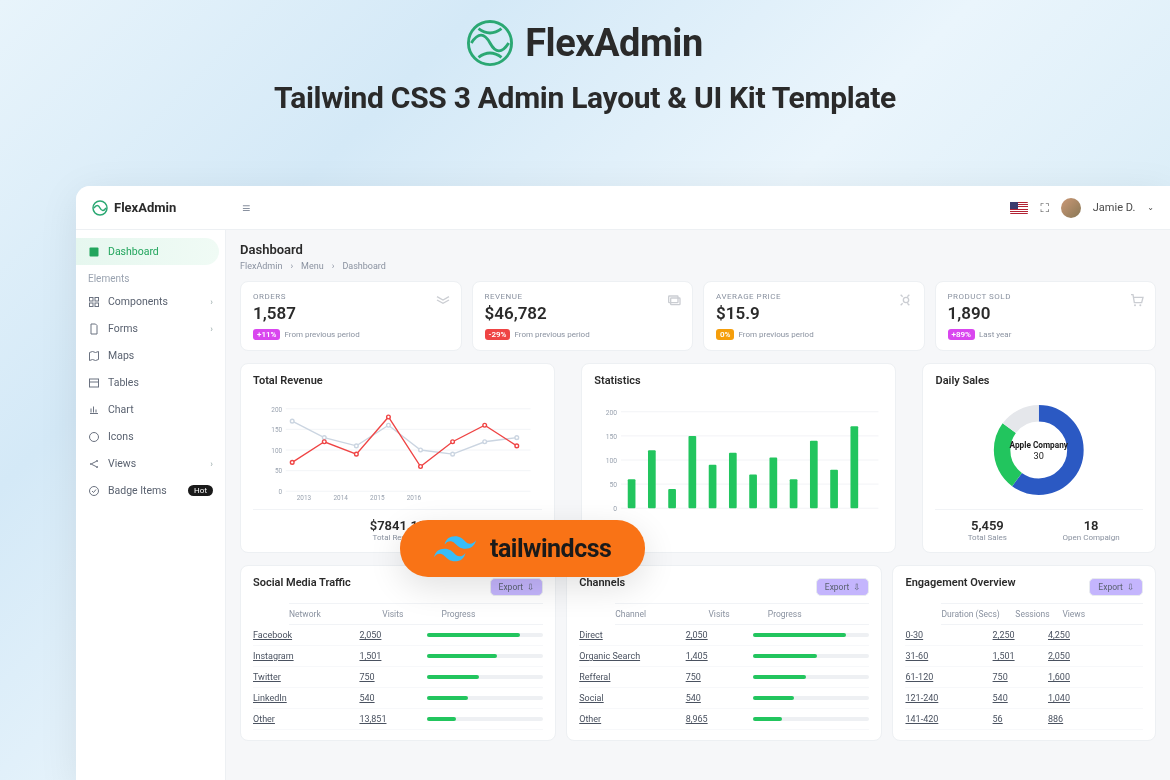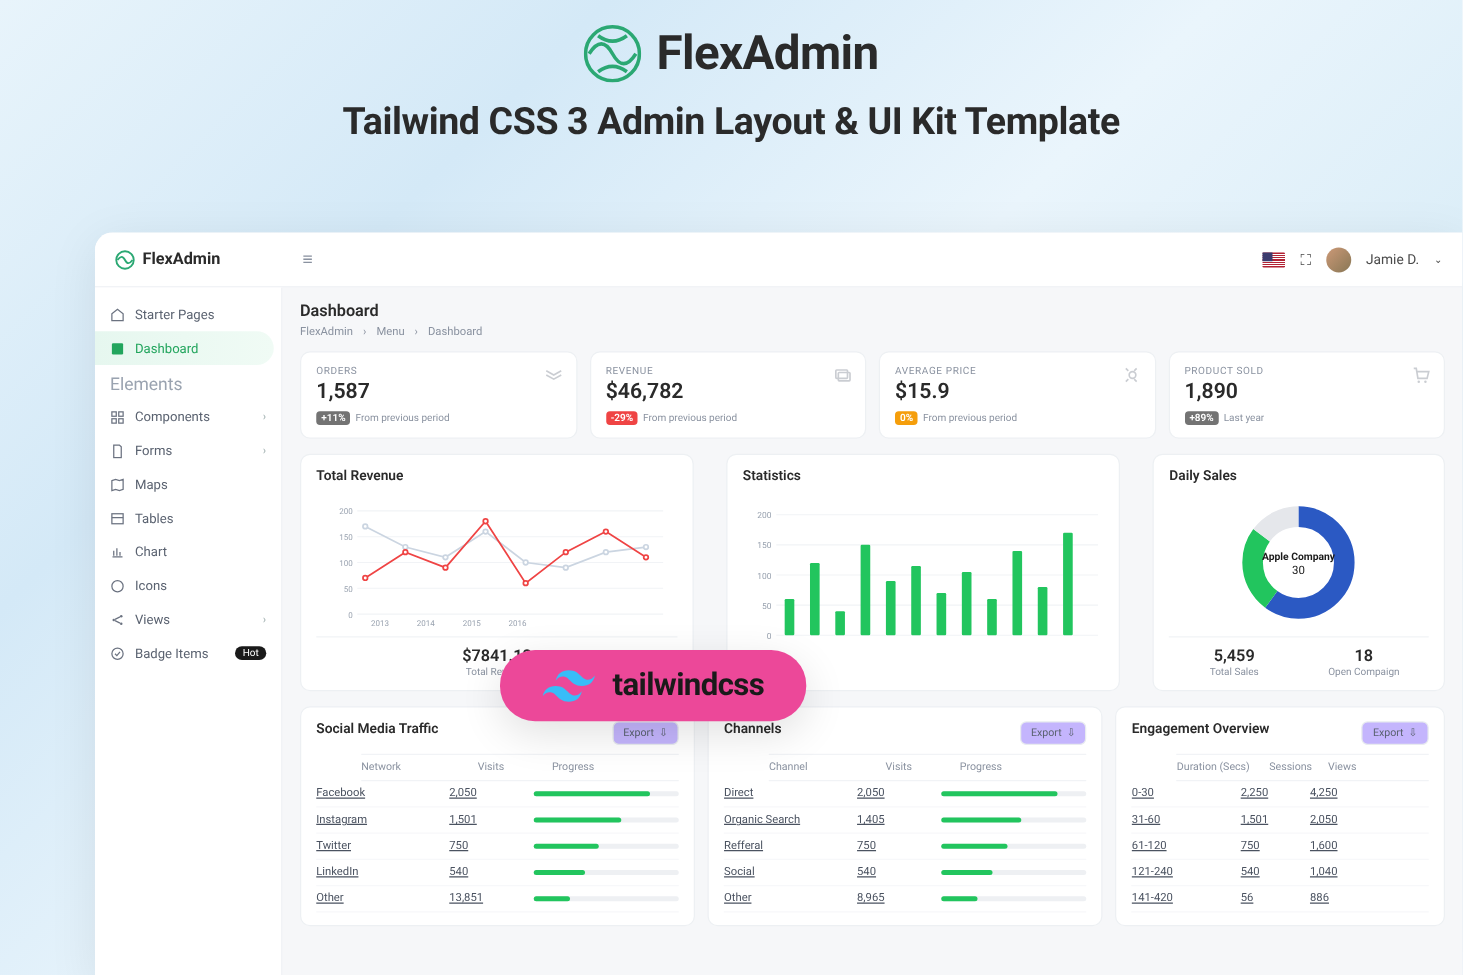--- a/index.html
+++ b/index.html
@@ -15,50 +15,50 @@
 .topbar-brand svg{width:16px;height:16px;}
 .topbar-right { margin-left:auto; display:flex; align-items:center; gap:12px; font-size:11px; color:#4a4a4a;}
 .flag { width:18px; height:12px; background:linear-gradient(#b22234 0 7.7%,#fff 7.7% 15.4%,#b22234 15.4% 23.1%,#fff 23.1% 30.8%,#b22234 30.8% 38.5%,#fff 38.5% 46.2%,#b22234 46.2% 53.8%,#fff 53.8% 61.5%,#b22234 61.5% 69.2%,#fff 69.2% 76.9%,#b22234 76.9% 84.6%,#fff 84.6% 92.3%,#b22234 92.3% 100%); position:relative; border-radius:1px;}
 .flag::before{content:"";position:absolute;left:0;top:0;width:8px;height:7px;background:#3c3b6e;}
 .avatar{width:20px;height:20px;border-radius:50%;background:linear-gradient(135deg,#c97,#875);}
 .shell { display:flex; height:calc(100% - 44px); }
 .sidebar { width:150px; background:#fff; border-right:1px solid #edf0f3; padding:8px 0; font-size:10.5px; }
 .sb-item { display:flex; align-items:center; gap:8px; padding:7px 12px; color:#5a6270; cursor:pointer; position:relative;}
 .sb-item.active { background:linear-gradient(90deg,#e6f7ef,#f0fbf5); color:#22a55d; border-radius:0 14px 14px 0; margin-right:6px;}
 .sb-item .ic{width:12px;height:12px;flex-shrink:0;}
-.sb-sec { padding:8px 12px 4px; font-size:14px; color:#9aa3b0; }
+.sb-sec { padding:8px 12px 4px; font-size:10px; color:#9aa3b0; }
 .sb-chev { margin-left:auto; font-size:9px; color:#9aa;}
 .sb-badge{margin-left:auto;background:#1a1a1a;color:#fff;font-size:8px;padding:1px 6px;border-radius:8px;}
 .main { flex:1; padding:12px 14px; overflow:hidden; }
 .page-title { font-size:13px; font-weight:600; color:#2a2a2a; margin-bottom:4px;}
 .crumbs { font-size:9px; color:#8a92a0; display:flex; gap:8px; align-items:center; margin-bottom:10px;}
 .cards { display:grid; grid-template-columns:repeat(4,1fr); gap:10px; margin-bottom:12px;}
 .card { background:#fff; border-radius:8px; padding:10px 12px; position:relative; border:1px solid #edf0f3;}
 .card-label { font-size:8px; letter-spacing:0.5px; color:#8a92a0; text-transform:uppercase; margin-bottom:2px;}
 .card-val { font-size:17px; font-weight:600; color:#2a2a2a; margin-bottom:6px;}
 .card-foot { font-size:8px; color:#8a92a0; display:flex; align-items:center; gap:4px;}
 .pill { font-size:8px; padding:1px 4px; border-radius:3px; color:#fff; font-weight:600;}
-.pill.green{background:#737373;} .pill.red{background:#ef4444;} .pill.amber{background:#f59e0b;}
+.pill.green{background:#d946ef;} .pill.red{background:#ef4444;} .pill.amber{background:#f59e0b;}
 .card-ic{position:absolute;right:10px;top:10px;width:16px;height:16px;opacity:.35;}
 .row3 { display:grid; grid-template-columns:1.35fr 1.35fr 1fr; gap:26px; margin-bottom:12px;}
 .panel { background:#fff; border-radius:8px; border:1px solid #edf0f3; padding:10px 12px; }
 .panel-title { font-size:11px; font-weight:600; color:#2a2a2a; margin-bottom:8px;}
 .mini-stats{display:flex;justify-content:space-between;border-top:1px solid #f1f3f6;padding-top:8px;}
 .mini-stats .ms{text-align:center;flex:1;}
 .mini-stats .mv{font-size:13px;font-weight:600;color:#2a2a2a;}
 .mini-stats .ml{font-size:8px;color:#8a92a0;}
 .tables { display:grid; grid-template-columns:1.2fr 1.2fr 1fr; gap:10px;}
 .thead{display:grid;font-size:8.5px;color:#8a92a0;padding:5px 0;border-bottom:1px solid #f1f3f6;border-top:1px solid #f1f3f6;margin-left:36px;}
 .trow{display:grid;font-size:9px;color:#4a5260;padding:5px 0;border-bottom:1px solid #f7f8fa;align-items:center;text-decoration:underline;}
 .g3{grid-template-columns:1.1fr 0.7fr 1.2fr;}
 .bar{height:4px;border-radius:2px;background:#eef0f3;position:relative;}
 .bar>span{position:absolute;left:0;top:0;bottom:0;border-radius:2px;background:#22c55e;}
 .panel-head{display:flex;align-items:center;justify-content:space-between;margin-bottom:6px;}
 .exportbtn{font-size:8.5px;background:#c4b5fd;border:1px solid #e8ebef;border-radius:5px;padding:3px 8px;color:#5a6270;display:flex;gap:4px;align-items:center;}
-.twbadge{position:absolute;left:400px;top:520px;background:#ec4899;border-radius:28px;padding:14px 34px;box-shadow:0 10px 34px rgba(0,0,0,0.12);display:flex;align-items:center;gap:14px;z-index:50;}
+.twbadge{position:absolute;left:400px;top:520px;background:#f97316;border-radius:28px;padding:14px 34px;box-shadow:0 10px 34px rgba(0,0,0,0.12);display:flex;align-items:center;gap:14px;z-index:50;}
 .twbadge .twtxt{font-size:25px;font-weight:700;color:#1a1a1a;letter-spacing:-0.5px;}
 svg{fill:currentColor;}
 </style>
 </head>
 <body>
 
 <div class="hero">
   <div class="hero-logo">
     <svg class="hero-logo-mark" viewBox="0 0 64 64">
       <circle cx="32" cy="32" r="30" fill="none" stroke="#2ba873" stroke-width="4"></circle>
@@ -83,26 +83,20 @@
     <div class="topbar-right">
       <span class="flag"></span>
       <span style="font-size:12px;">⛶</span>
       <span class="avatar"></span>
       <span>Jamie D.</span>
       <span style="font-size:8px;">⌄</span>
     </div>
   </div>
   <div class="shell">
     <div class="sidebar">
-      <div class="sb-item">
-          <svg class="ic" viewBox="0 0 24 24">
-            <path d="M3 10l9-7 9 7v11H3z" fill="none" stroke="#6b7280" stroke-width="2"></path>
-          </svg>
-          <span>Starter Pages</span>
-        </div>
       <div class="sb-item active">
           <svg class="ic" viewBox="0 0 24 24">
             <rect x="3" y="3" width="18" height="18" rx="2" fill="#22a55d"></rect>
           </svg>
           <span>Dashboard</span>
         </div>
       <div class="sb-sec">Elements</div>
       <div class="sb-item">
           <svg class="ic" viewBox="0 0 24 24">
             <rect x="3" y="3" width="7" height="7" fill="none" stroke="#6b7280" stroke-width="2"></rect>

